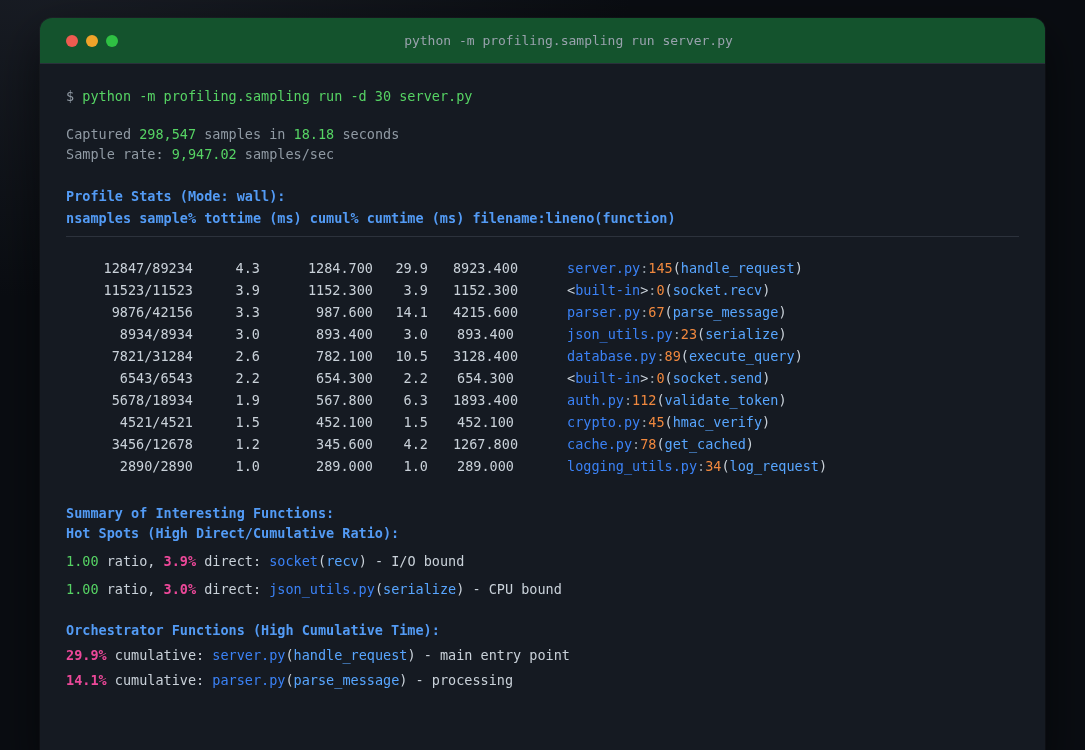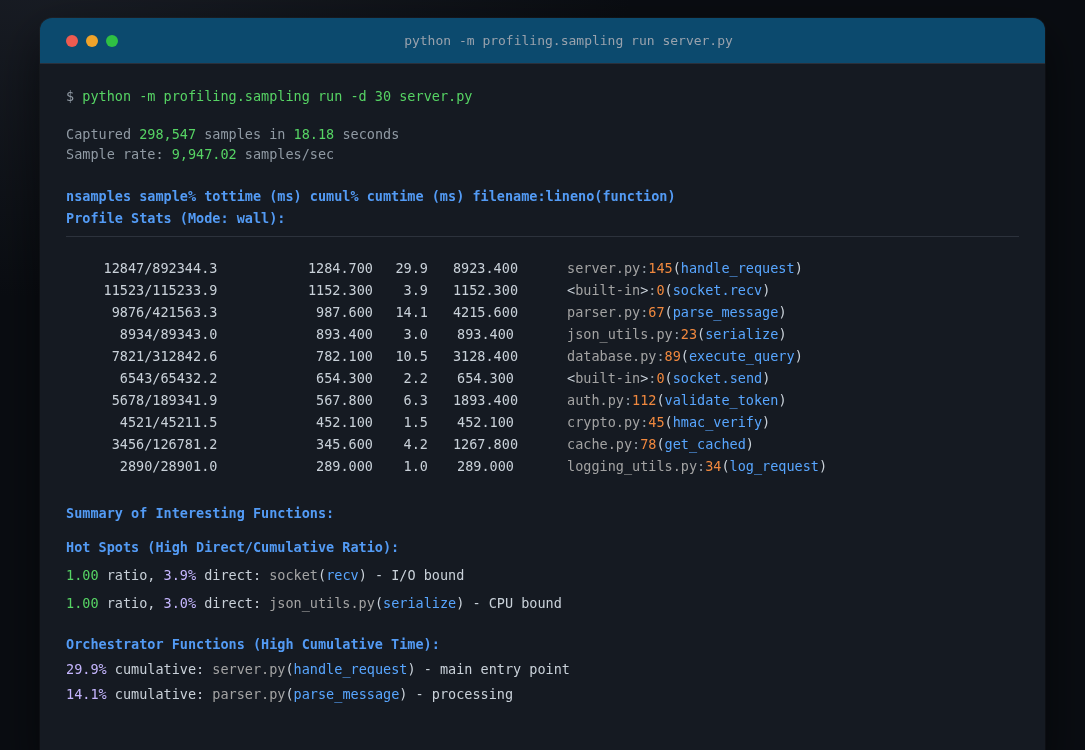--- a/index.html
+++ b/index.html
@@ -8,57 +8,57 @@
     background:radial-gradient(1100px 620px at 3% -6%, #1a1e26 0%, rgba(10,13,18,0) 55%), #0a0d12;
     font-family:"DejaVu Sans Mono", monospace;
   }
   .window{
     position:absolute;left:40px;top:18px;width:1005px;height:745px;
     background:#151a22;border-radius:12px 12px 0 0;
     box-shadow:0 18px 50px rgba(0,0,0,.55), 0 0 0 1px rgba(255,255,255,.035);
   }
   .titlebar{
     height:46px;display:flex;align-items:center;padding:0 26px;box-sizing:border-box;
-    background:#0c4a6e;border-bottom:1px solid #2a303b;border-radius:12px 12px 0 0;
+    background:#14532d;border-bottom:1px solid #2a303b;border-radius:12px 12px 0 0;
   }
   .dots{display:flex;gap:8px;align-items:center}
   .dot{width:12px;height:12px;border-radius:50%}
   .dot.r{background:#ee5b50}
   .dot.y{background:#f0a32a}
   .dot.g{background:#2fc043}
   .title{flex:1;text-align:center;color:#99a2ad;font-size:13px;letter-spacing:0}
   .term{padding:0 26px;font-size:13.5px;color:#c9d1d9}
   .line{line-height:20px;white-space:pre}
   .row{display:flex;height:22px;align-items:center;white-space:pre;line-height:22px}
   .col-n{display:inline-block;width:127px;text-align:right}
-  .col-sp{display:inline-block;width:67px;text-align:left}
+  .col-sp{display:inline-block;width:67px;text-align:right}
   .col-tt{display:inline-block;width:113px;text-align:right}
   .col-cp{display:inline-block;width:55px;text-align:right}
   .col-ct{display:inline-block;width:115px;text-align:center}
   .col-loc{margin-left:24px}
   .divider{height:1px;background:#2c323c;margin-top:8px}
   .sec-cmd{padding-top:22px}
   .sec-capture{margin-top:18px}
   .sec-capture .line + .line{}
   .sec-stats-head{margin-top:22px}
   .sec-stats-head .line + .line{margin-top:2px}
   .sec-table{margin-top:20px}
   .sec-summary{margin-top:26px}
-  .sec-hotspots{margin-top:14px}
+  .sec-hotspots{}
   .sec-hotspots .line + .line{margin-top:8px}
   .sec-orch{margin-top:21px}
   .sec-orch .line + .line{margin-top:5px}
   .c-dim{color:#909aa4}
   .c-fg{color:#c9d1d9}
-  .c-green{color:#a3a3a3}
+  .c-green{color:#3b82f6}
   .c-green-b{color:#56d364;font-weight:normal}
   .c-blue{color:#58a6ff}
   .c-blue-b{color:#539bf5;font-weight:bold}
   .c-orange{color:#f0883e}
-  .c-orange-b{color:#c4b5fd;font-weight:normal}
+  .c-orange-b{color:#ec4899;font-weight:bold}
 </style>
 </head>
 <body>
 
 <div class="window">
   <div class="titlebar">
     <div class="dots">
       <span class="dot r"></span>
       <span class="dot y"></span>
       <span class="dot g"></span>
@@ -68,22 +68,22 @@
 
   <div class="term">
     <div class="sec-cmd">
         <div class="line"><span class="c-dim">$ </span><span class="c-green-b">python -m profiling.sampling run -d 30 server.py</span></div>
       </div>
     <div class="sec-capture">
         <div class="line"><span class="c-dim">Captured </span><span class="c-green-b">298,547</span><span class="c-dim"> samples in </span><span class="c-green-b">18.18</span><span class="c-dim"> seconds</span></div>
         <div class="line"><span class="c-dim">Sample rate: </span><span class="c-green-b">9,947.02</span><span class="c-dim"> samples/sec</span></div>
       </div>
     <div class="sec-stats-head">
+        <div class="line"><span class="c-blue-b">Profile Stats (Mode: wall):</span></div>
         <div class="line"><span class="c-blue-b">nsamples sample% tottime (ms) cumul% cumtime (ms) filename:lineno(function)</span></div>
-        <div class="line"><span class="c-blue-b">Profile Stats (Mode: wall):</span></div>
       </div>
     <div class="divider"></div>
     <div class="sec-table">
         <div class="row"><span class="col-n c-fg">12847/89234</span><span class="col-sp c-fg">4.3</span><span class="col-tt c-fg">1284.700</span><span class="col-cp c-fg">29.9</span><span class="col-ct c-fg">8923.400</span><span class="col-loc"><span class="c-green">server.py</span><span class="c-dim">:</span><span class="c-orange">145</span><span class="c-fg">(</span><span class="c-blue">handle_request</span><span class="c-fg">)</span></span></div>
         <div class="row"><span class="col-n c-fg">11523/11523</span><span class="col-sp c-fg">3.9</span><span class="col-tt c-fg">1152.300</span><span class="col-cp c-fg">3.9</span><span class="col-ct c-fg">1152.300</span><span class="col-loc"><span class="c-fg">&lt;</span><span class="c-green">built-in</span><span class="c-fg">&gt;</span><span class="c-dim">:</span><span class="c-orange">0</span><span class="c-fg">(</span><span class="c-blue">socket.recv</span><span class="c-fg">)</span></span></div>
         <div class="row"><span class="col-n c-fg">9876/42156</span><span class="col-sp c-fg">3.3</span><span class="col-tt c-fg">987.600</span><span class="col-cp c-fg">14.1</span><span class="col-ct c-fg">4215.600</span><span class="col-loc"><span class="c-green">parser.py</span><span class="c-dim">:</span><span class="c-orange">67</span><span class="c-fg">(</span><span class="c-blue">parse_message</span><span class="c-fg">)</span></span></div>
         <div class="row"><span class="col-n c-fg">8934/8934</span><span class="col-sp c-fg">3.0</span><span class="col-tt c-fg">893.400</span><span class="col-cp c-fg">3.0</span><span class="col-ct c-fg">893.400</span><span class="col-loc"><span class="c-green">json_utils.py</span><span class="c-dim">:</span><span class="c-orange">23</span><span class="c-fg">(</span><span class="c-blue">serialize</span><span class="c-fg">)</span></span></div>
         <div class="row"><span class="col-n c-fg">7821/31284</span><span class="col-sp c-fg">2.6</span><span class="col-tt c-fg">782.100</span><span class="col-cp c-fg">10.5</span><span class="col-ct c-fg">3128.400</span><span class="col-loc"><span class="c-green">database.py</span><span class="c-dim">:</span><span class="c-orange">89</span><span class="c-fg">(</span><span class="c-blue">execute_query</span><span class="c-fg">)</span></span></div>
         <div class="row"><span class="col-n c-fg">6543/6543</span><span class="col-sp c-fg">2.2</span><span class="col-tt c-fg">654.300</span><span class="col-cp c-fg">2.2</span><span class="col-ct c-fg">654.300</span><span class="col-loc"><span class="c-fg">&lt;</span><span class="c-green">built-in</span><span class="c-fg">&gt;</span><span class="c-dim">:</span><span class="c-orange">0</span><span class="c-fg">(</span><span class="c-blue">socket.send</span><span class="c-fg">)</span></span></div>
         <div class="row"><span class="col-n c-fg">5678/18934</span><span class="col-sp c-fg">1.9</span><span class="col-tt c-fg">567.800</span><span class="col-cp c-fg">6.3</span><span class="col-ct c-fg">1893.400</span><span class="col-loc"><span class="c-green">auth.py</span><span class="c-dim">:</span><span class="c-orange">112</span><span class="c-fg">(</span><span class="c-blue">validate_token</span><span class="c-fg">)</span></span></div>

